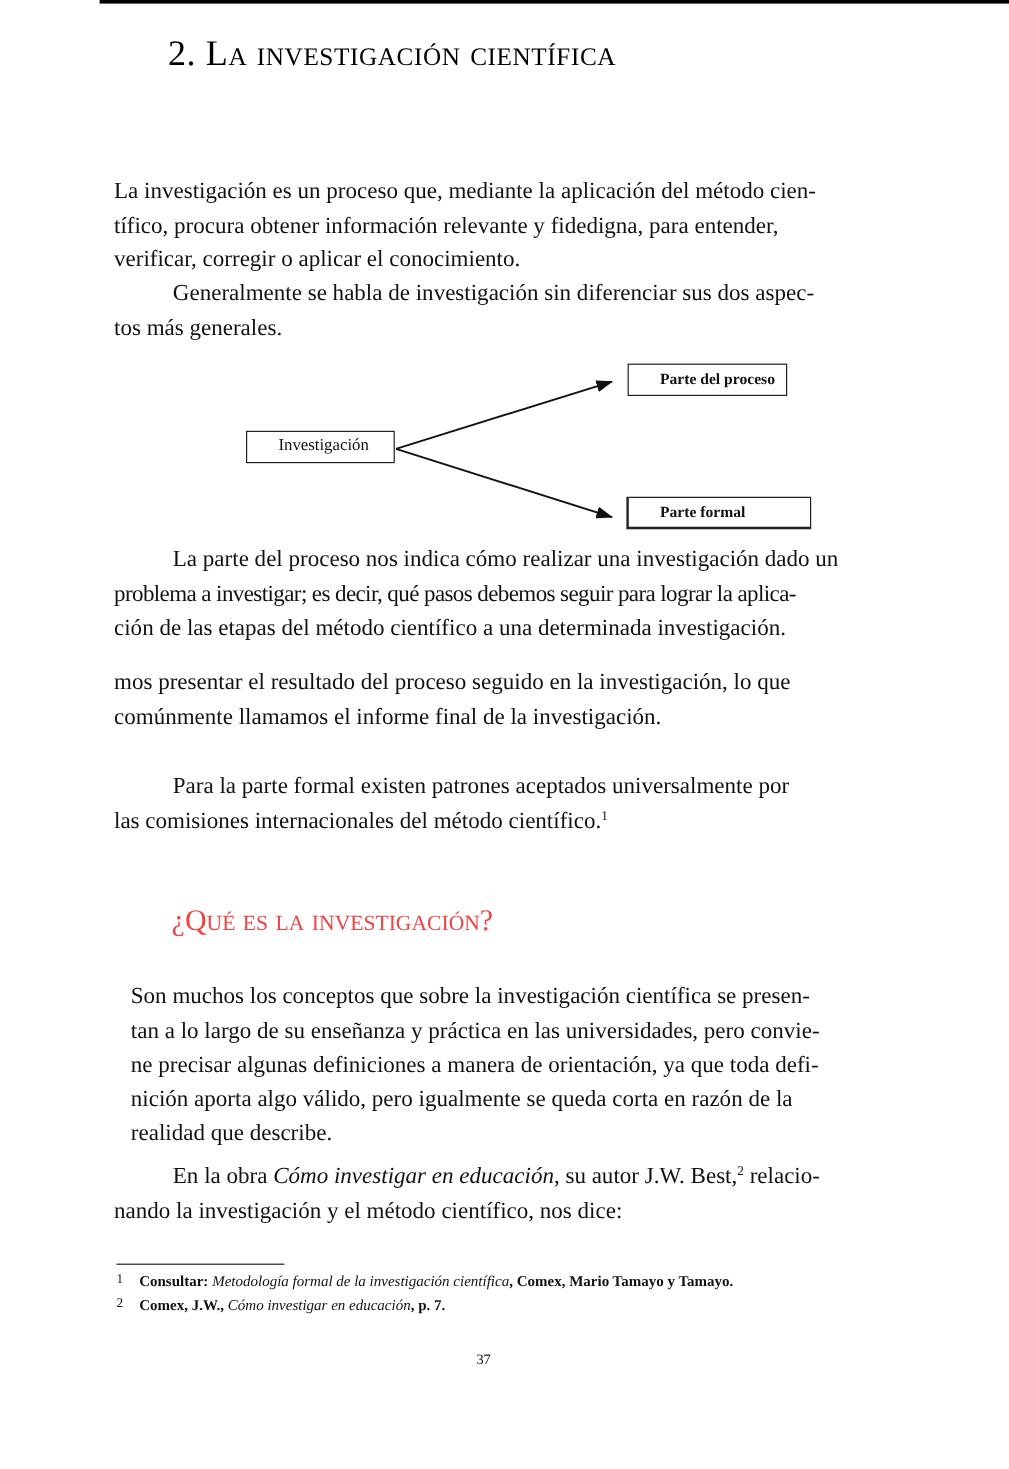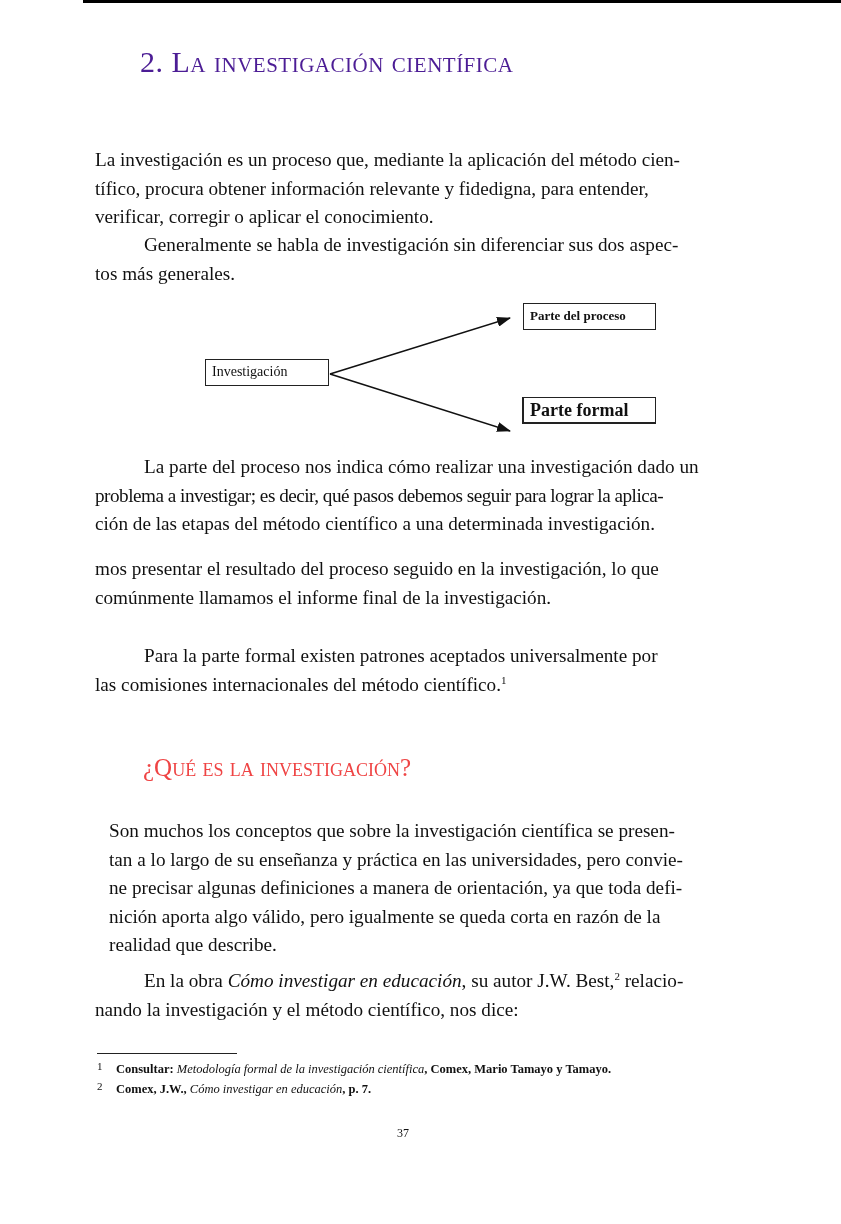--- a/index.html
+++ b/index.html
@@ -5,42 +5,42 @@
   html, body { margin: 0; padding: 0; background: #ffffff; }
   body {
     width: 841px; height: 1224px; position: relative; overflow: hidden;
     font-family: "Liberation Serif", "DejaVu Serif", serif;
     color: #111111;
   }
   .top-rule {
     position: absolute; left: 83px; right: 0; top: 0; height: 3px; background: #000;
   }
   .chapter-title {
-    position: absolute; left: 140px; top: 45px;
-    font-size: 30px; letter-spacing: 0.5px; color: #4c1d95;
+    position: absolute; left: 140px; top: 28px;
+    font-size: 30px; letter-spacing: 0.5px; color: #000000;
     font-variant: small-caps; white-space: nowrap;
   }
   .chapter-title .num { font-size: 30px; }
   .para {
     position: absolute; left: 95px; width: 653px;
     font-size: 19.2px; line-height: 28.5px;
     text-align: justify; text-align-last: left;
     margin: 0;
   }
   .para .line { display: block; white-space: nowrap; }
   .indent { padding-left: 49px; }
   sup { font-size: 11px; line-height: 0; vertical-align: 7px; }
   .section-heading {
     position: absolute; left: 143px; top: 754px;
     font-size: 25px; font-variant: small-caps; color: #ef4444; white-space: nowrap;
   }
   .diagram { position: absolute; left: 0; top: 0; width: 841px; height: 1224px; pointer-events: none; }
   .dbox {
     position: absolute; border: 1.3px solid #222; background: #fff;
-    font-size: 14px; line-height: 24px; padding-left: 6px; box-sizing: border-box;
+    font-size: 14px; line-height: 24px; padding-left: 26px; box-sizing: border-box;
     white-space: nowrap;
   }
   .footnote-rule {
     position: absolute; left: 97px; top: 1053px; width: 140px; height: 1px; background: #222;
   }
   .footnote {
     position: absolute; left: 97px; font-size: 12.5px; white-space: nowrap;
   }
   .footnote .fn-num { display: inline-block; width: 19px; font-size: 11px; vertical-align: 3px; }
   .page-number {
@@ -77,21 +77,21 @@
   </defs>
   <line x1="330" y1="374" x2="510" y2="318" stroke="#111" stroke-width="1.6" marker-end="url(#arrowhead)"></line>
   <line x1="330" y1="374" x2="510" y2="431" stroke="#111" stroke-width="1.6" marker-end="url(#arrowhead)"></line>
 </svg>
 <div class="dbox" style="left:205px;top:359px;width:124px;height:27px;">
   <span>Investigación</span>
 </div>
 <div class="dbox" style="left:523px;top:303px;width:133px;height:27px;font-weight:bold;font-size:13px;">
   <span>Parte del proceso</span>
 </div>
-<div class="dbox" style="left:522px;top:397px;width:134px;height:27px;font-weight:bold;font-size:18px;border-left-width:2px;border-bottom-width:2px;">
+<div class="dbox" style="left:522px;top:414px;width:154px;height:27px;font-weight:bold;font-size:13px;border-left-width:2px;border-bottom-width:2px;">
   <span>Parte formal</span>
 </div>
 
 <p class="para" style="top:453px;">
   <span class="line indent">La parte del proceso nos indica cómo realizar una investigación dado un</span>
   <span class="line" style="letter-spacing:-0.5px;">problema a investigar;  es decir, qué pasos debemos seguir para lograr la aplica-</span>
   <span class="line">ción de las etapas del método científico a una determinada investigación.</span>
 </p>
 
 <p class="para" style="top:555px;">

